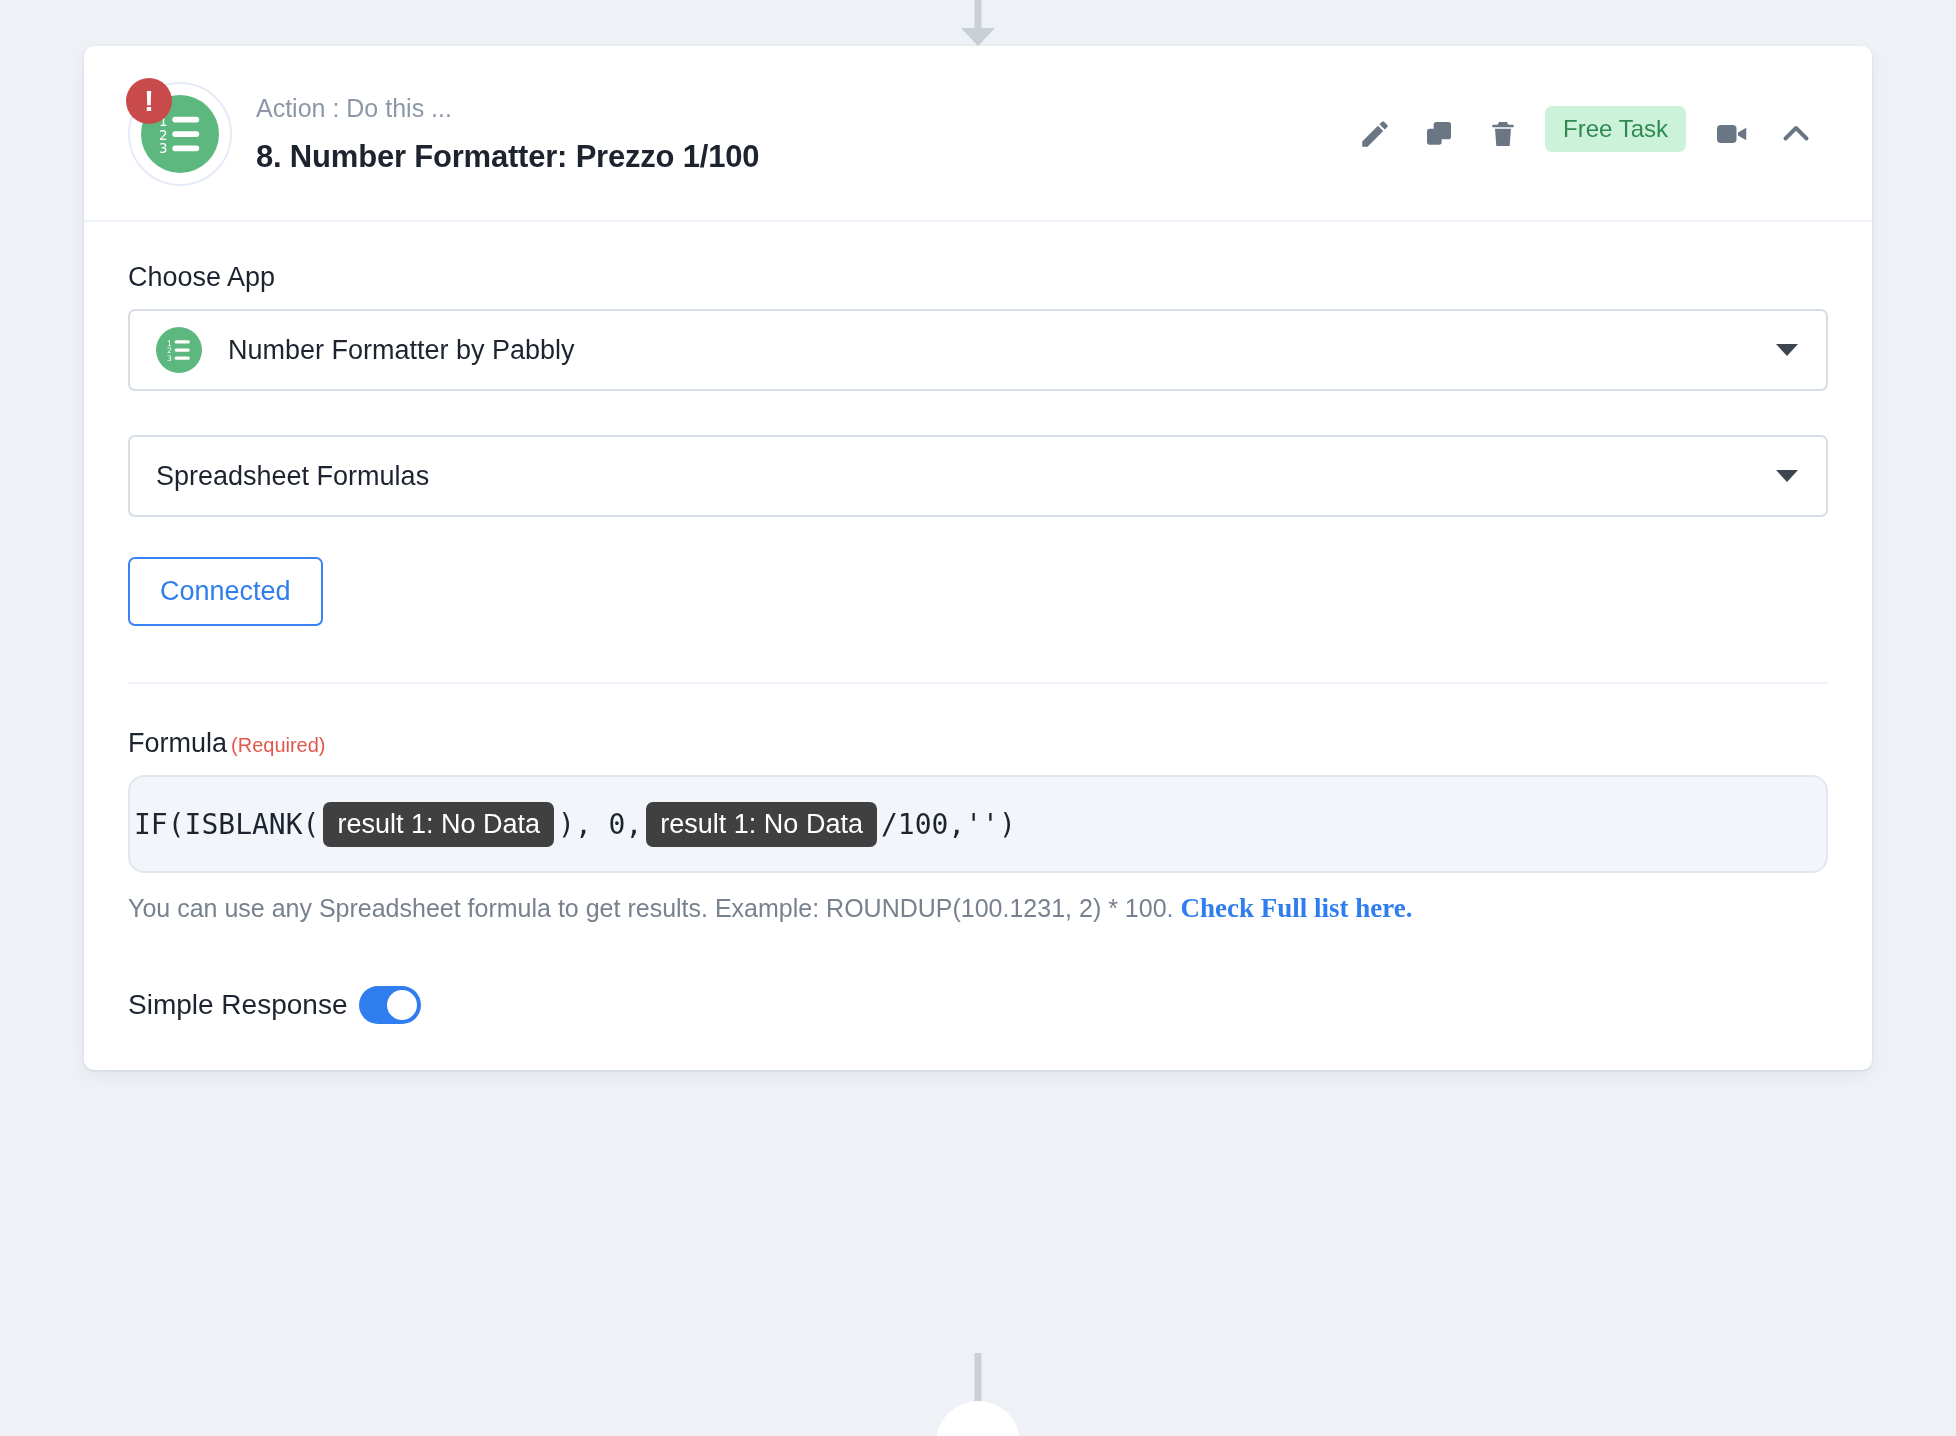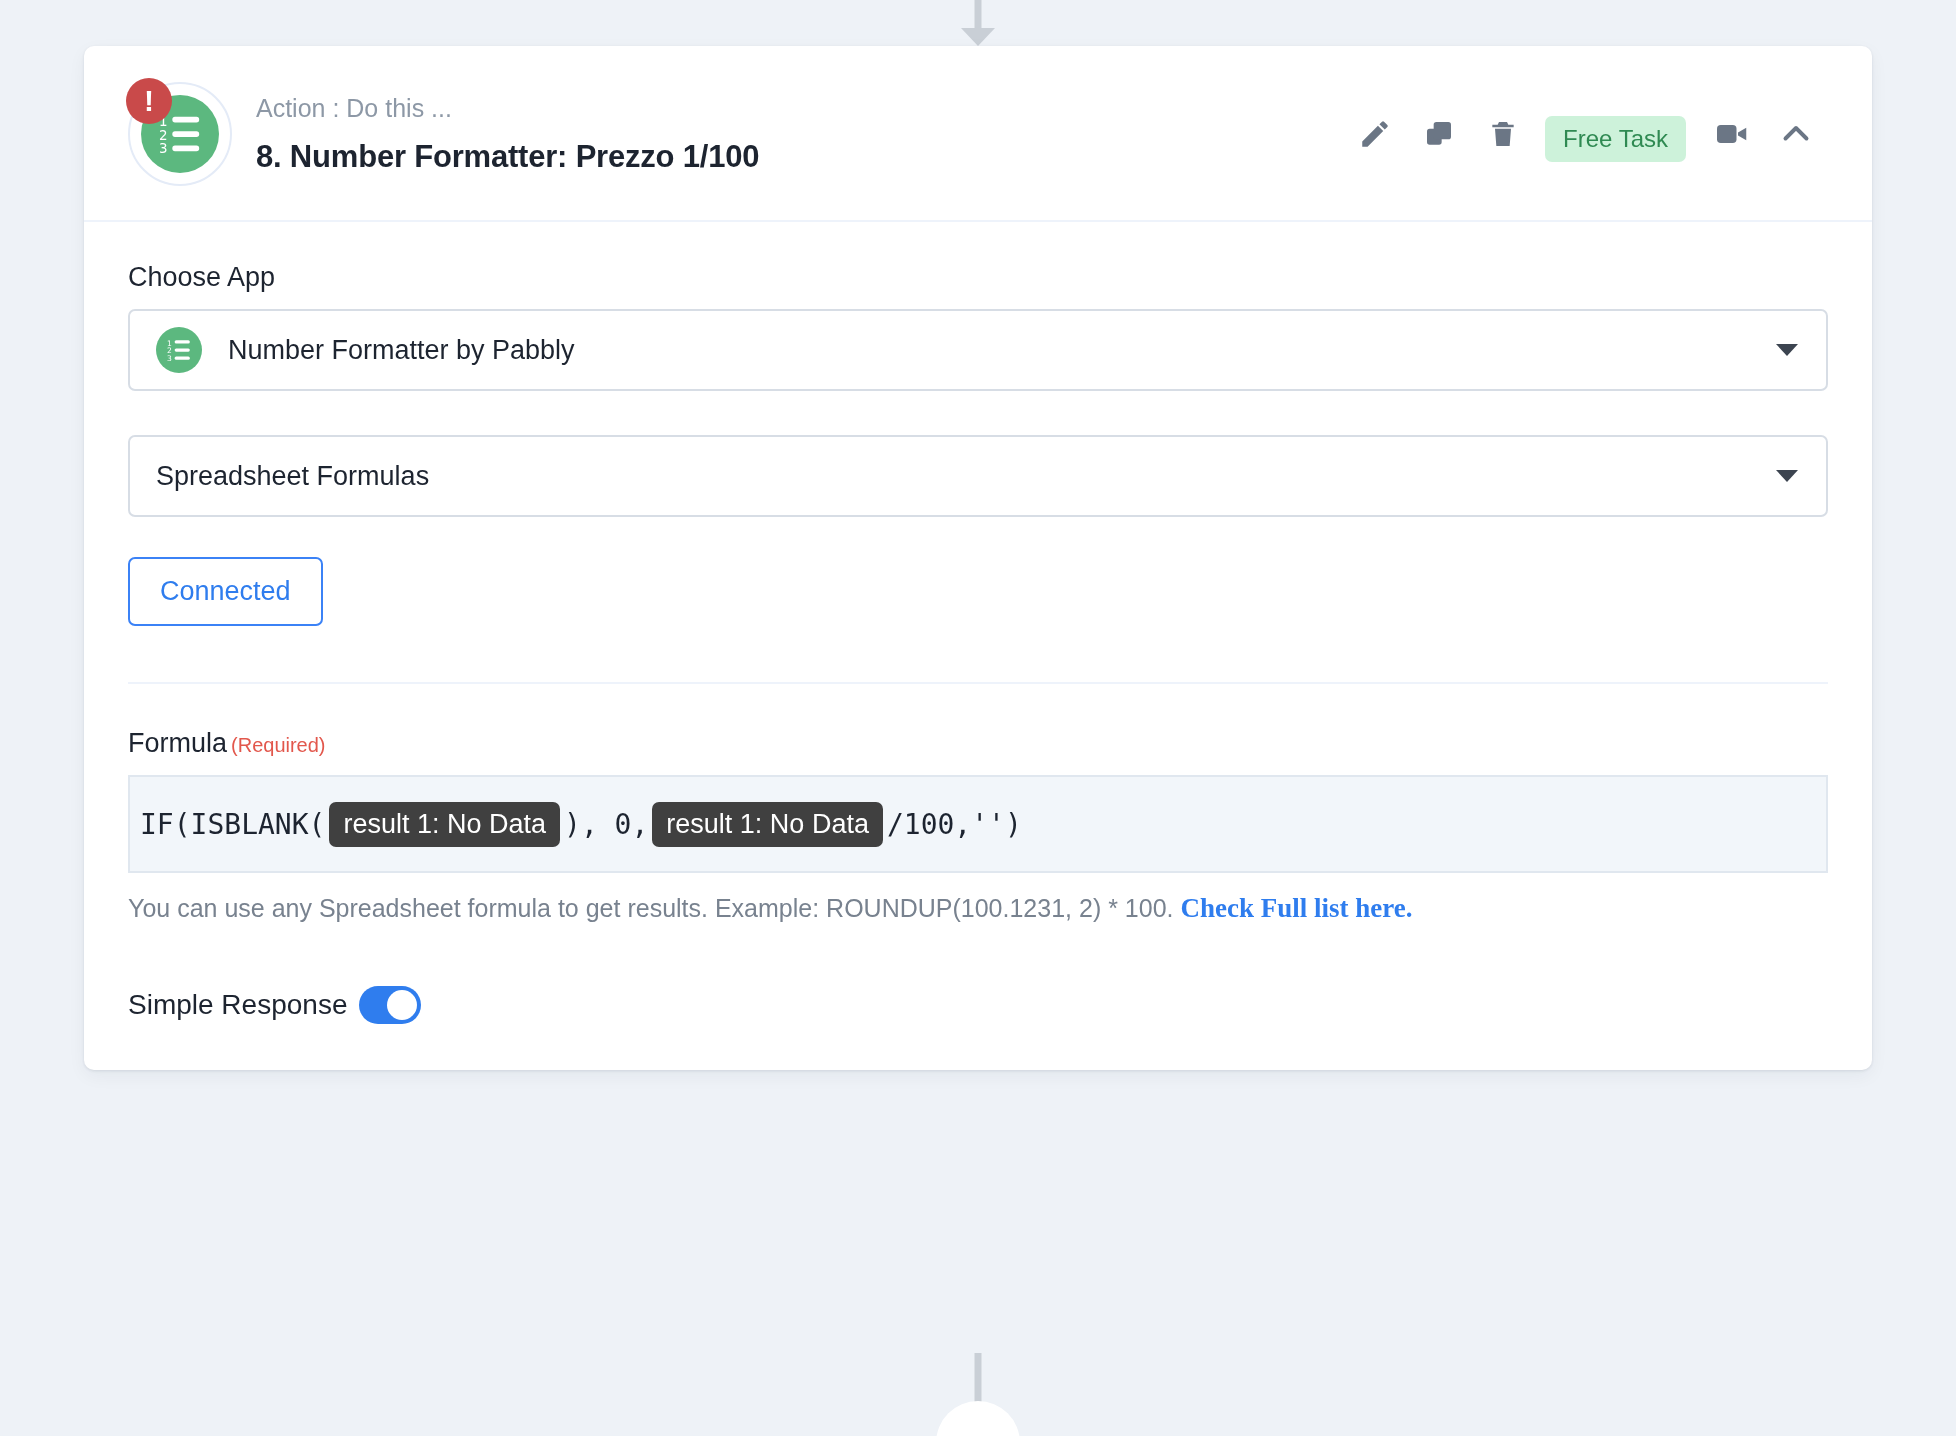--- a/index.html
+++ b/index.html
@@ -114,21 +114,21 @@
     margin-bottom: 16px;
   }
   .header-title {
     font-size: 31px;
     font-weight: bold;
     color: #1d2430;
     letter-spacing: -.2px;
   }
   .header-tools {
     display: flex;
-    align-items: flex-end;
+    align-items: flex-start;
     gap: 0;
     flex: 0 0 auto;
   }
   .tool-btn {
     width: 64px; height: 56px;
     display: flex; align-items: center; justify-content: center;
     color: #6b7685;
   }
   .free-task {
     background: #cdf2da;
@@ -201,25 +201,25 @@
 
   .divider {
     height: 2px;
     background: #eef3fb;
     margin: 56px 0 44px 0;
   }
 
   .formula-box {
     background: #f2f6fa;
     border: 2px solid #e0e7ef;
-    border-radius: 0;
+    border-radius: 16px;
     min-height: 98px;
     display: flex;
     align-items: center;
-    padding: 0 10px;
+    padding: 0 4px;
     font-family: "DejaVu Sans Mono", monospace;
     font-size: 28px;
     color: #1d2430;
     white-space: nowrap;
     overflow: hidden;
   }
   .token {
     background: #404040;
     color: #ffffff;
     border-radius: 7px;

